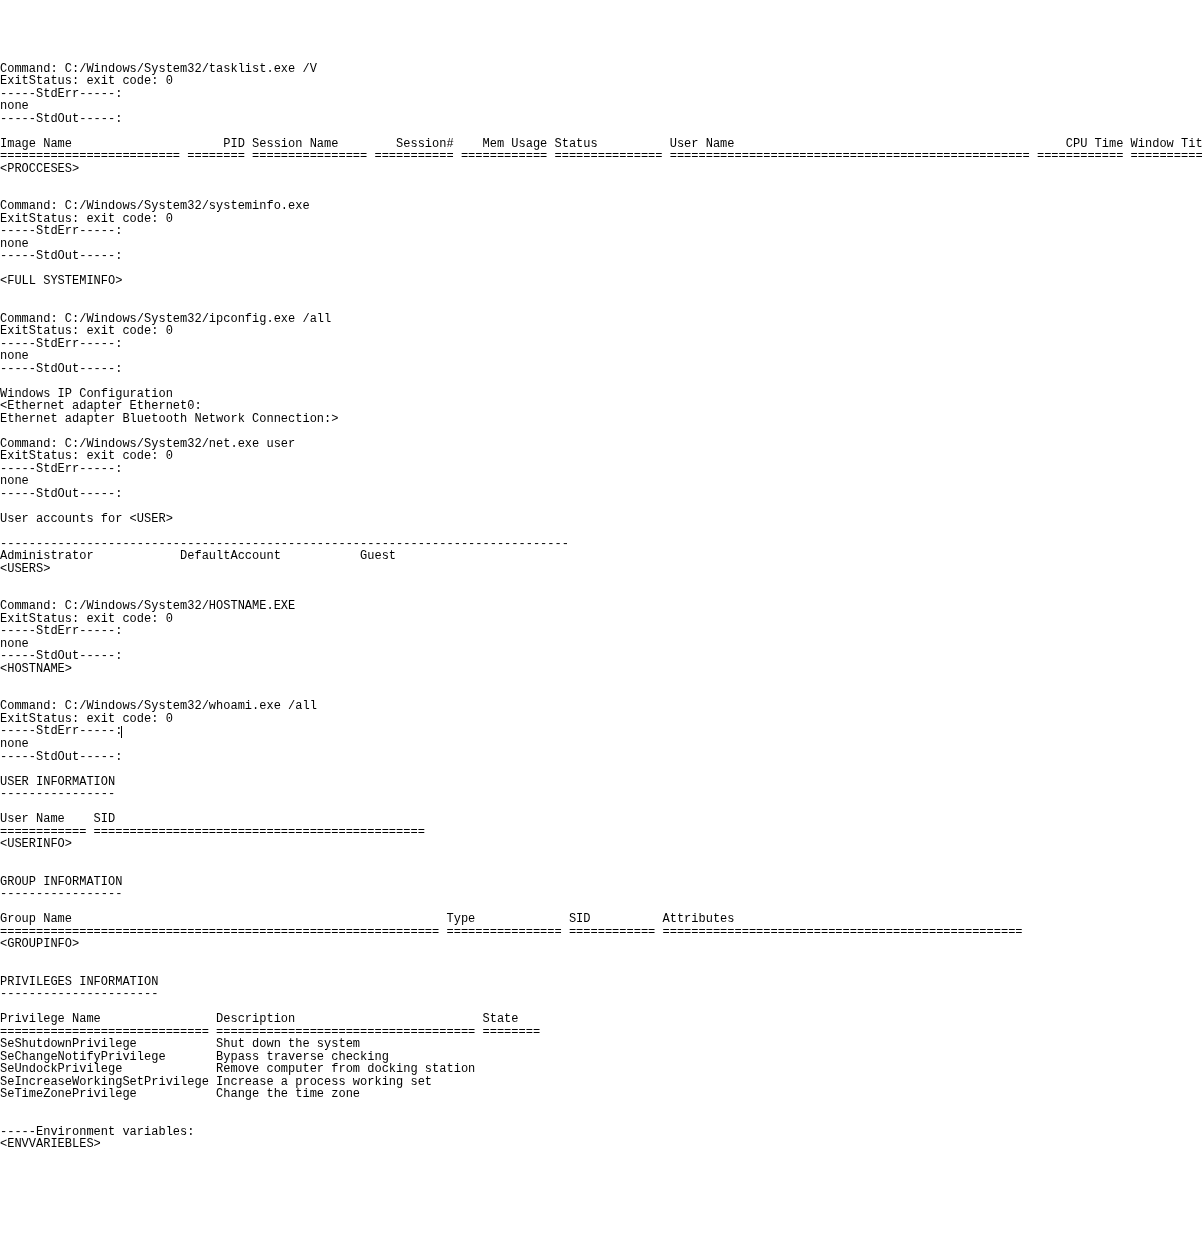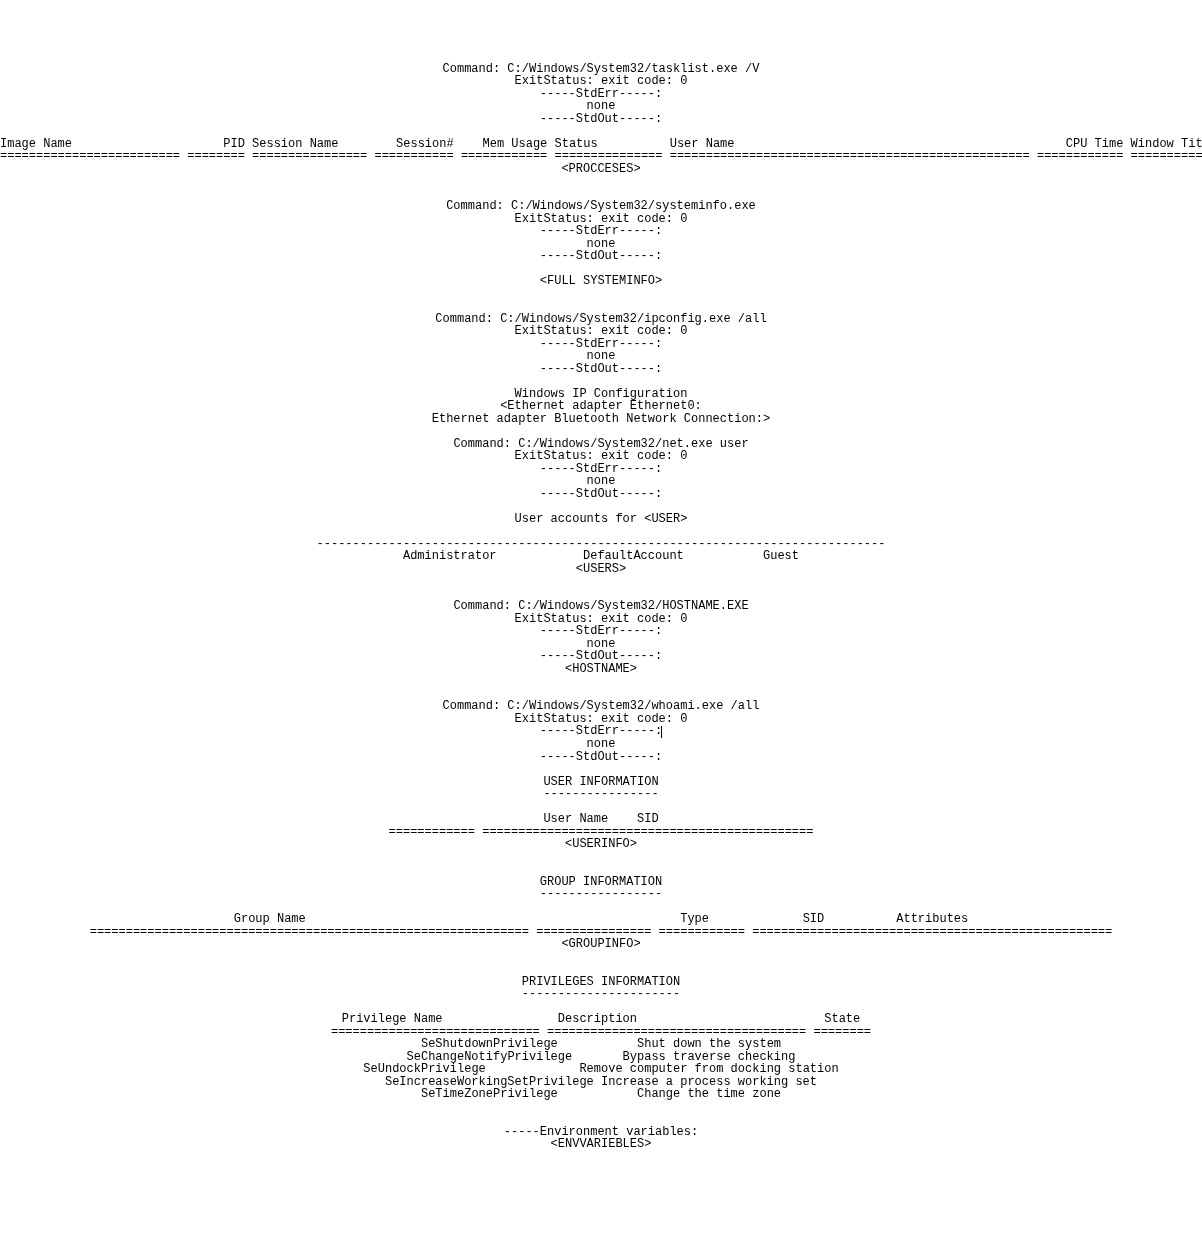--- a/index.html
+++ b/index.html
@@ -7,21 +7,20 @@
     padding: 0;
     background: #ffffff;
     color: #000000;
     font-family: "Consolas", "Courier New", monospace;
     font-size: 12px;
     line-height: 12.5px;
     white-space: pre;
   }
   #terminal {
     padding: 0;
-    text-align: center;
   }
   .cursor {
     display: inline-block;
     width: 1px;
     height: 12px;
     background: #000;
     vertical-align: text-bottom;
     margin-left: -1px;
   }
 </style>

